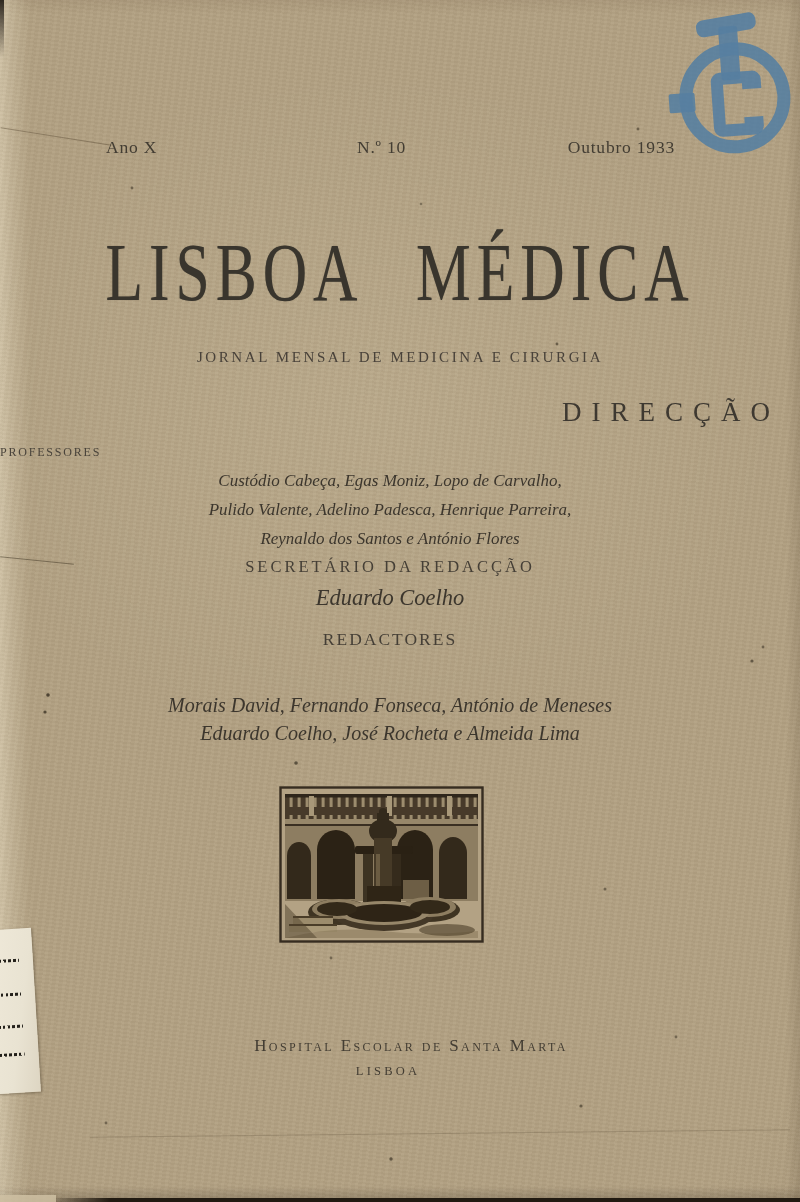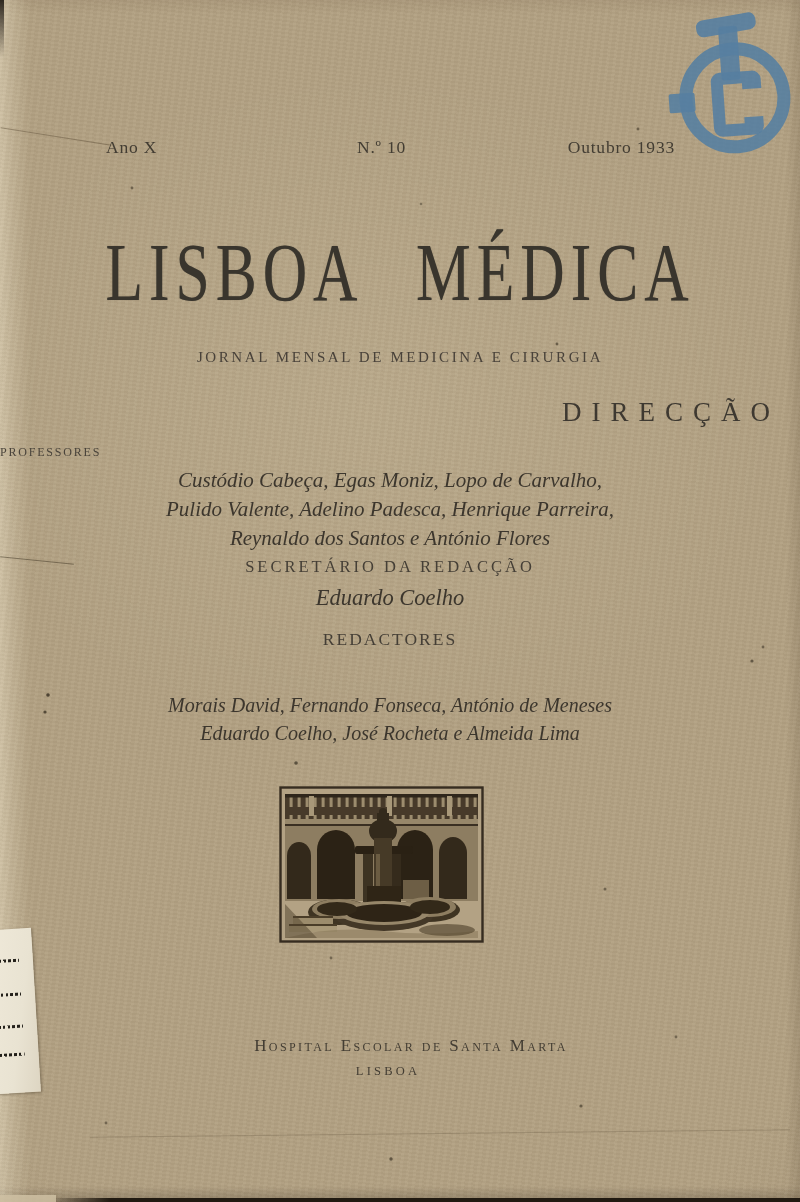--- a/index.html
+++ b/index.html
@@ -35,21 +35,21 @@
     transform:scaleX(0.75); transform-origin:50% 50%;
     color:#39352d; text-shadow:0 0 1px rgba(57,53,45,0.45);
   }
   .subtitle{ top:349px; left:0; width:780px; text-align:center;
     font-size:15px; letter-spacing:2.6px; color:#49423a;margin-left:10px;}
   .h-direccao{ top:397px; left:0; width:780px; text-align:right;
     font-size:27px; letter-spacing:10px; color:#3e3931;}
   .h-prof{ top:445px; left:0; width:780px; text-align:left;
     font-size:12px; letter-spacing:1.8px; color:#4a443b;}
   .names-prof{ top:466px; left:0; width:780px; text-align:center;
-    font-style:italic; font-size:21px; line-height:29px; color:#3c362d;}
+    font-style:italic; font-size:17px; line-height:29px; color:#3c362d;}
   .h-secret{ top:557px; left:0; width:780px; text-align:center;
     font-size:16.5px; letter-spacing:3px; color:#453f36;}
   .name-secret{ top:585px; left:0; width:780px; text-align:center;
     font-style:italic; font-size:22.5px; color:#3c362d;}
   .h-redact{ top:629px; left:0; width:780px; text-align:center;
     font-size:17.5px; letter-spacing:2px; color:#453f36;}
   .names-redact{ top:659px; left:0; width:780px; text-align:center;
     font-style:italic; font-size:20px; line-height:28px; color:#3c362d;margin-top:32px;}
 
   .engraving{ left:279px; top:786px; width:205px; height:157px;}

